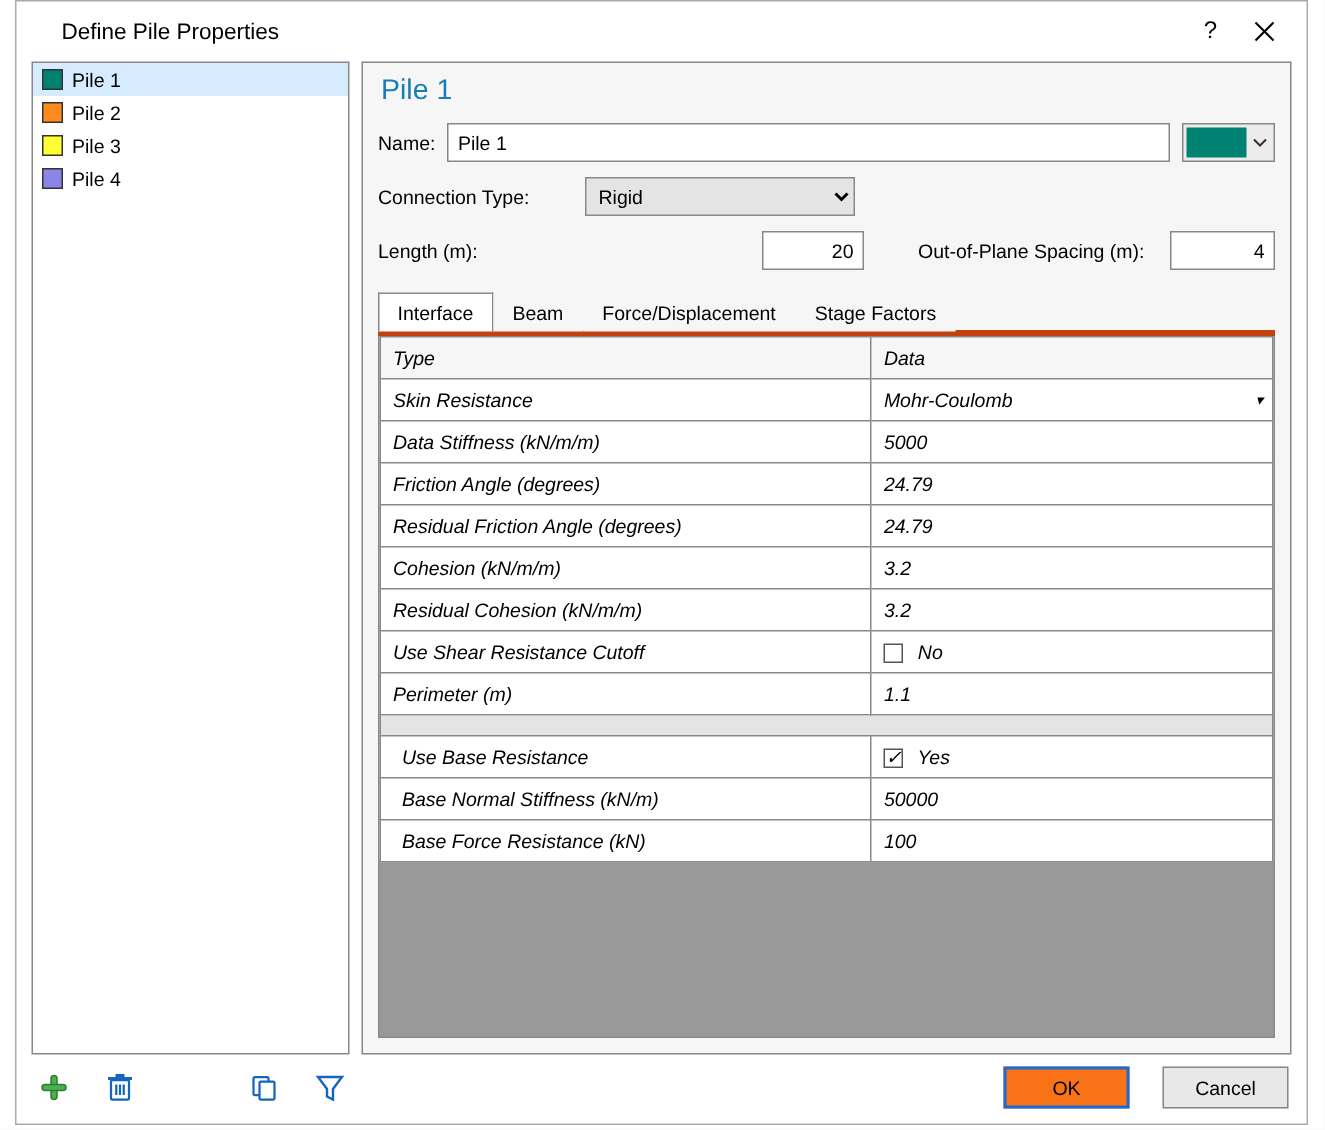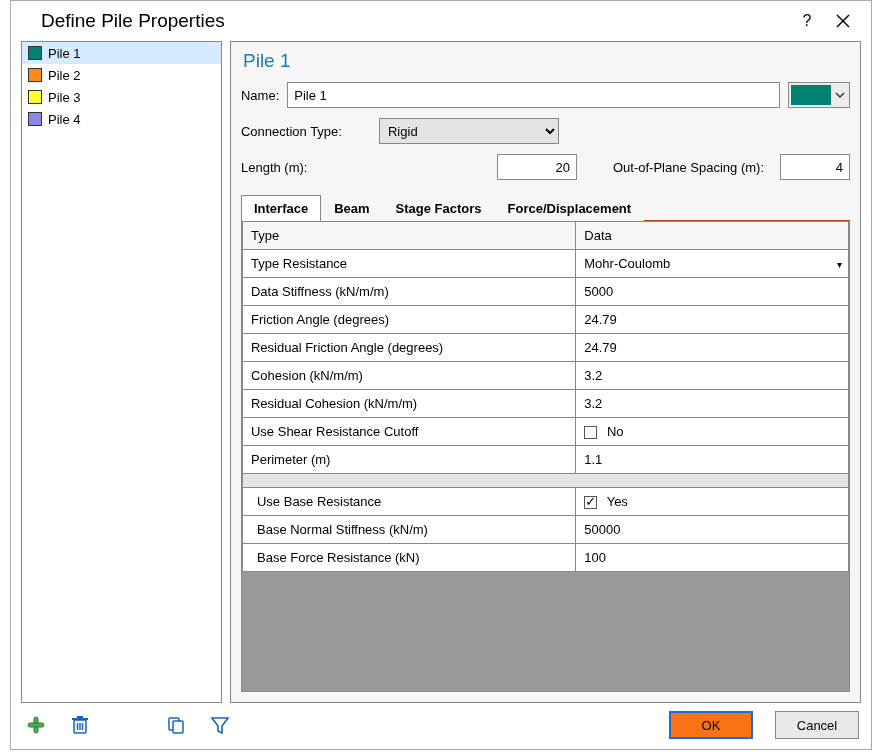--- a/index.html
+++ b/index.html
@@ -22,21 +22,21 @@
     background: #fff;
     display: flex;
     flex-direction: column;
   }
   .titlebar {
     display: flex;
     align-items: center;
     height: 40px;
     padding: 0 10px 0 30px;
   }
-  .titlebar .title { flex: 1; font-size: 19px; }
+  .titlebar .title { flex: 1; font-size: 15px; }
   .tb-btn { width: 36px; height: 30px; display:flex; align-items:center; justify-content:center; font-size:16px; font-family: Arial, sans-serif; }
   .tb-close svg { width:14px; height:14px; }
   .body {
     flex: 1;
     display: flex;
     padding: 0 10px 0 10px;
     gap: 8px;
     min-height:0;
   }
   .sidebar {
@@ -80,23 +80,22 @@
   .color-btn .arr { width:14px; display:flex; justify-content:center; }
   select {
     font: inherit;
     height: 26px;
     border:1px solid #888;
     background:#e4e4e4;
     padding: 2px 4px;
   }
   .tabs {
     display:flex;
-    border-bottom: 1px solid #c2410c;
+    border-bottom: 4px solid #c2410c;
     margin-top:4px;
-    font-weight:bold;
   }
   .tab {
     padding: 5px 12px;
     border:1px solid transparent;
     border-bottom:none;
     position:relative;
     top:1px;
     background:#f6f6f6;
   }
   .tab.active {
@@ -110,20 +109,21 @@
     background:#999;
     overflow:hidden;
     display:flex;
     flex-direction:column;
   }
   table.grid {
     width:100%;
     border-collapse: collapse;
     background:#fff;
     table-layout: fixed;
+    font-style: italic;
   }
   table.grid th, table.grid td {
     border:1px solid #888;
     padding: 4px 8px;
     text-align:left;
     font-weight: normal;
     height: 28px;
     overflow:hidden;
   }
   table.grid th { background:#f6f6f6; }
@@ -207,49 +207,49 @@
       <div class="row">
         <span class="lbl" style="width:130px">Connection Type:</span>
         <select style="width:180px">
           <option>Rigid</option>
         </select>
       </div>
 
       <div class="row">
         <span class="lbl" style="width:130px">Length (m):</span>
         <div style="flex:0 0 110px"></div>
-        <input type="text" style="width: 80px; text-align: right;" value="20">
+        <input type="text" style="width: 68px; text-align: right;" value="20">
         <div style="width:20px"></div>
         <span class="lbl">Out-of-Plane Spacing (m):</span>
         <div style="flex:1"></div>
         <input type="text" style="width: 70px; text-align: right;" value="4">
       </div>
 
       <div class="tabs" id="tabs">
           <div class="tab active">Interface</div>
           <div class="tab">Beam</div>
+          <div class="tab">Force/Displacement</div>
           <div class="tab">Stage Factors</div>
-          <div class="tab">Force/Displacement</div>
         </div>
 
       <div class="grid-wrap">
         <table class="grid">
           <colgroup>
               <col class="type-col">
               <col>
             </colgroup>
           <thead>
             <tr>
               <th>Type</th>
               <th>Data</th>
             </tr>
           </thead>
           <tbody id="gridbody">
               <tr>
-                <td>Type Resistance</td>
+                <td>Skin Resistance</td>
                 <td class="dd-cell">Mohr-Coulomb<span class="dd-arrow">▾</span></td>
               </tr>
               <tr>
                 <td>Data Stiffness (kN/m/m)</td>
                 <td>5000</td>
               </tr>
               <tr>
                 <td>Friction Angle (degrees)</td>
                 <td>24.79</td>
               </tr>

